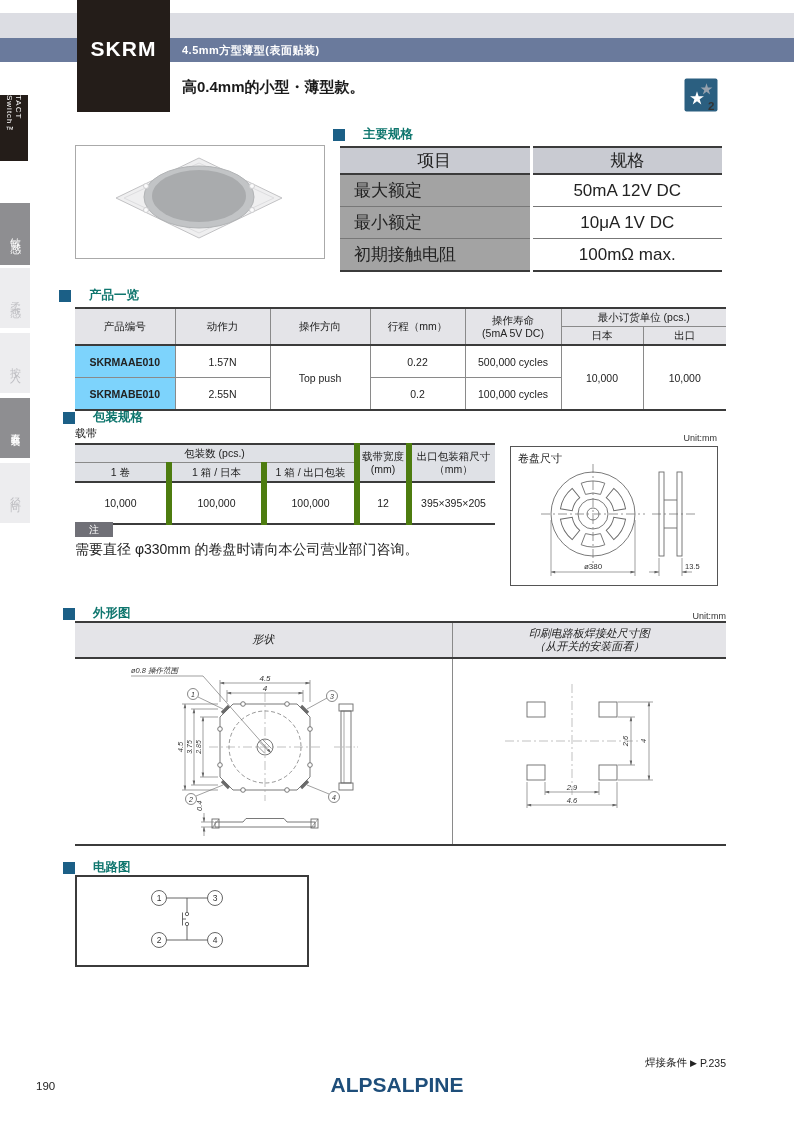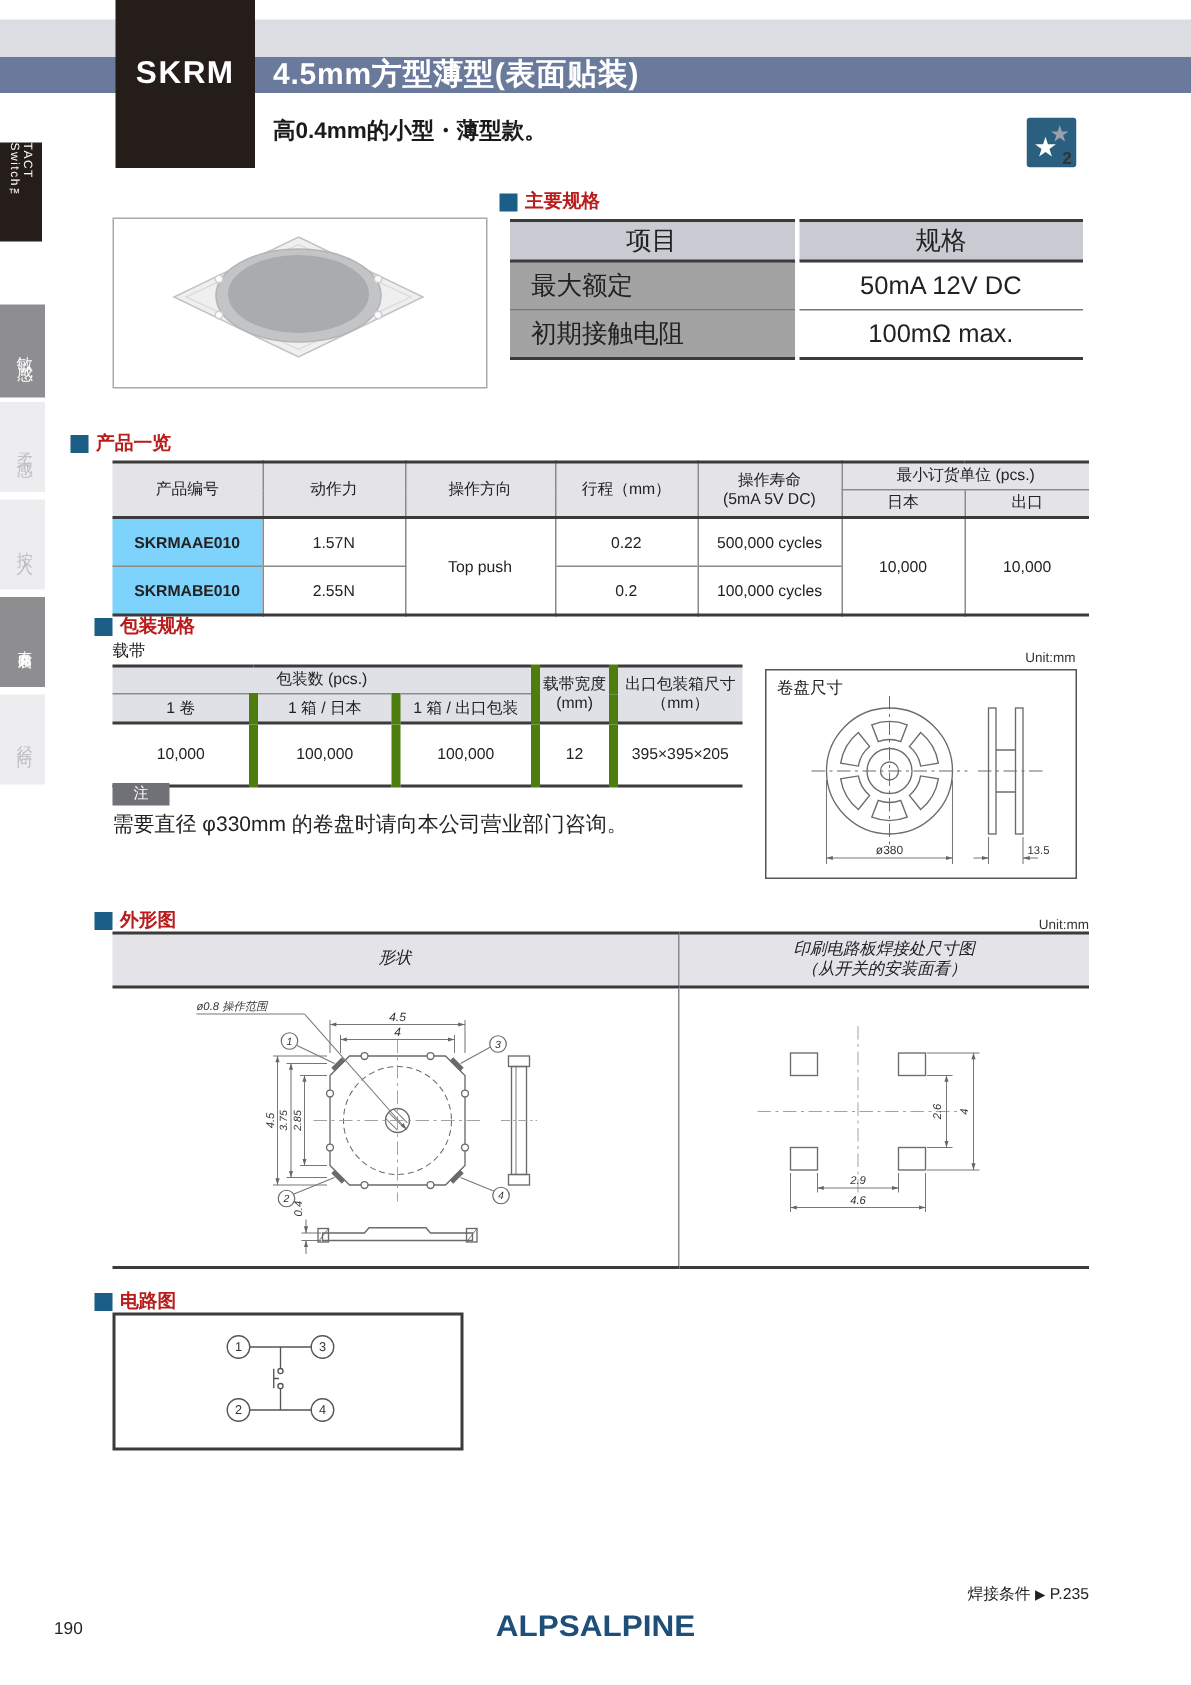--- a/index.html
+++ b/index.html
@@ -4,39 +4,39 @@
 <style>
   html,body{margin:0;padding:0;background:#fff;}
   .page{position:relative;width:794px;height:1123px;background:#fff;overflow:hidden;
         font-family:"Liberation Sans","DejaVu Sans",sans-serif;color:#222;}
   .abs{position:absolute;}
 
   
   .top-band{left:0;top:13px;width:794px;height:25px;background:#dcdde3;}
   .header-bar{left:0;top:38px;width:794px;height:24px;background:#6a7a9c;}
   .header-title{left:182px;top:38px;height:24px;line-height:24px;color:#fff;
-                font-size:20px;font-weight:bold;letter-spacing:.5px;}
+                font-size:11px;font-weight:bold;letter-spacing:.5px;}
   .skrm-box{left:77px;top:0;width:93px;height:112px;background:#241d19;}
   .skrm-text{left:77px;top:37px;width:93px;text-align:center;color:#fff;
              font-size:21px;font-weight:bold;letter-spacing:1px;}
   .subtitle{left:182px;top:78px;font-size:15px;font-weight:bold;color:#1a1a1a;}
   .star-badge{left:684px;top:78px;width:34px;height:34px;}
 
   
   .tact-box{left:0;top:95px;width:28px;height:66px;background:#241d19;color:#fff;
             display:flex;align-items:center;justify-content:center;
             writing-mode:vertical-rl;font-size:8px;letter-spacing:1px;}
   .vtab{left:0;width:30px;display:flex;align-items:center;justify-content:center;
         writing-mode:vertical-rl;font-size:11px;letter-spacing:5px;}
   .vtab.small{font-size:9.5px;letter-spacing:1px;}
   .vtab.on{background:#8e8e91;color:#fff;}
   .vtab.off{background:#ededef;color:#bfbfc3;}
 
   
-  .sec{display:flex;align-items:center;gap:5px;font-weight:bold;font-size:12.5px;color:#b91c1c;}
+  .sec{display:flex;align-items:center;gap:18px;font-weight:bold;font-size:12.5px;color:#0f766e;}
   .sec .sq{width:12px;height:12px;background:#1b5f86;flex:0 0 auto;}
   .unit{font-size:9px;color:#333;}
 
   
   .photo{left:75px;top:145px;width:248px;height:112px;border:1px solid #aaa;background:#fff;}
 
   
   table{border-collapse:collapse;table-layout:fixed;font-size:10.5px;color:#222;text-align:center;}
   th{font-weight:normal;}
   .two-line div{line-height:1.2;text-align:center;}
@@ -153,28 +153,32 @@
           <th class="item">项目</th>
           <th>规格</th>
         </tr>
       </thead>
       <tbody>
         <tr>
           <td class="item">最大额定</td>
           <td>50mA 12V DC</td>
         </tr>
         <tr>
+          <td class="item">最小额定</td>
+          <td>10μA 1V DC</td>
+        </tr>
+        <tr>
           <td class="item">初期接触电阻</td>
           <td>100mΩ max.</td>
         </tr>
       </tbody>
     </table>
   </div>
 
-  <div class="abs sec" style="left:47px;top:287px;">
+  <div class="abs sec" style="left:59px;top:287px;">
     <span class="sq"></span>
     <span>产品一览</span>
   </div>
   <div class="abs prod-tbl">
     <table>
       <colgroup>
           <col style="width:100px">
           <col style="width:95px">
           <col style="width:100px">
           <col style="width:95px">

